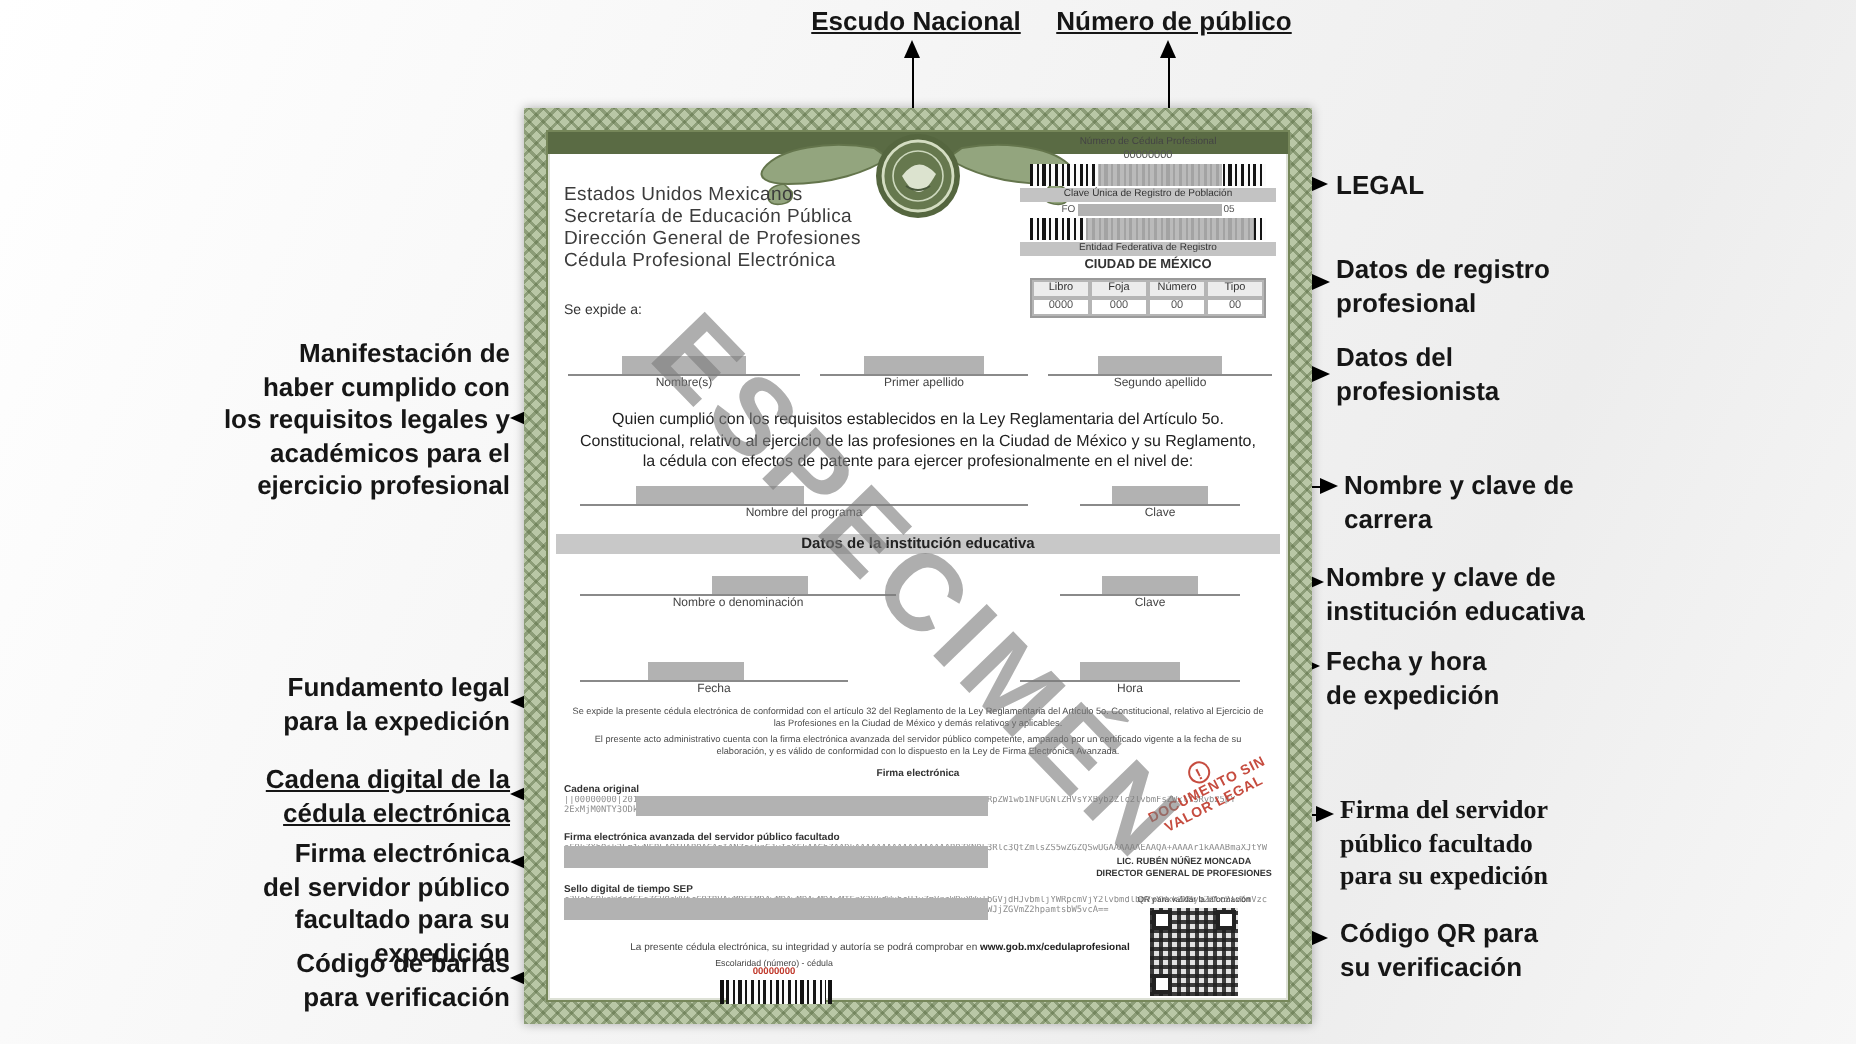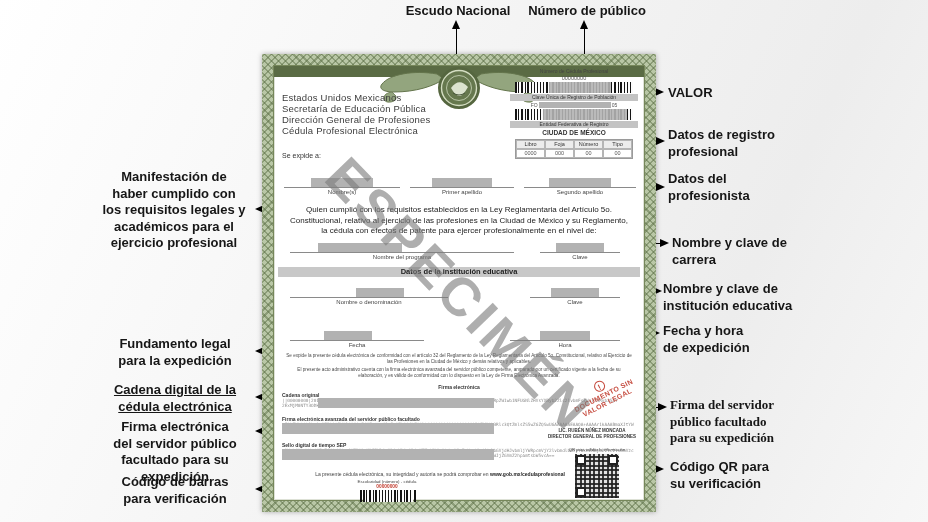--- a/index.html
+++ b/index.html
@@ -4,22 +4,22 @@
 <style>
   html,body{margin:0;padding:0;}
   body{
     width:928px;height:522px;position:relative;overflow:hidden;
     background:linear-gradient(115deg,#ffffff 0%,#f4f4f4 45%,#ededed 75%,#f7f7f7 100%);
     font-family:"Liberation Sans",sans-serif;color:#1a1a1a;
   }
   
   .ann{position:absolute;font-size:13px;line-height:16.5px;font-weight:600;white-space:pre-line;color:#161616;}
   .ann.right-side{text-align:left;}
-  .ann.left-side{text-align:center;}
-  .ann.top-side{text-align:center;}
+  .ann.left-side{text-align:right;}
+  .ann.top-side{text-align:center;text-decoration:underline;}
   
   .arrow-h{position:absolute;height:0;border-top:1.6px solid #000;}
   .arrow-h.head-left::before{content:"";position:absolute;left:-9px;top:-5.4px;width:0;height:0;
     border:4.5px solid transparent;border-right:9px solid #000;}
   .arrow-h.head-right::after{content:"";position:absolute;right:-9px;top:-5.4px;width:0;height:0;
     border:4.5px solid transparent;border-left:9px solid #000;}
   .arrow-v{position:absolute;width:0;border-left:1.6px solid #000;}
   .arrow-v.head-top::before{content:"";position:absolute;top:-9px;left:-5.4px;width:0;height:0;
     border:4.5px solid transparent;border-bottom:9px solid #000;}
   
@@ -92,21 +92,21 @@
 facultado para su
 expedición</div>
 <div class="ann left-side" style="left:95px;top:474px;width:160px;">Código de barras
 para verificación</div>
 <div class="arrow-h head-left" style="left:260px;top:209px;width:52px;"></div>
 <div class="arrow-h head-left" style="left:260px;top:351px;width:72px;"></div>
 <div class="arrow-h head-left" style="left:260px;top:397px;width:72px;"></div>
 <div class="arrow-h head-left" style="left:260px;top:431px;width:72px;"></div>
 <div class="arrow-h head-left" style="left:260px;top:489px;width:97px;"></div>
 
-<div class="ann right-side" style="left:668px;top:85px;width:170px;">VALOR</div>
+<div class="ann right-side" style="left:668px;top:85px;width:170px;">LEGAL</div>
 <div class="ann right-side" style="left:668px;top:127px;width:170px;">Datos de registro
 profesional</div>
 <div class="ann right-side" style="left:668px;top:171px;width:170px;">Datos del
 profesionista</div>
 <div class="ann right-side" style="left:672px;top:235px;width:170px;">Nombre y clave de
 carrera</div>
 <div class="ann right-side" style="left:663px;top:281px;width:175px;">Nombre y clave de
 institución educativa</div>
 <div class="ann right-side" style="left:663px;top:323px;width:170px;">Fecha y hora
 de expedición</div>

